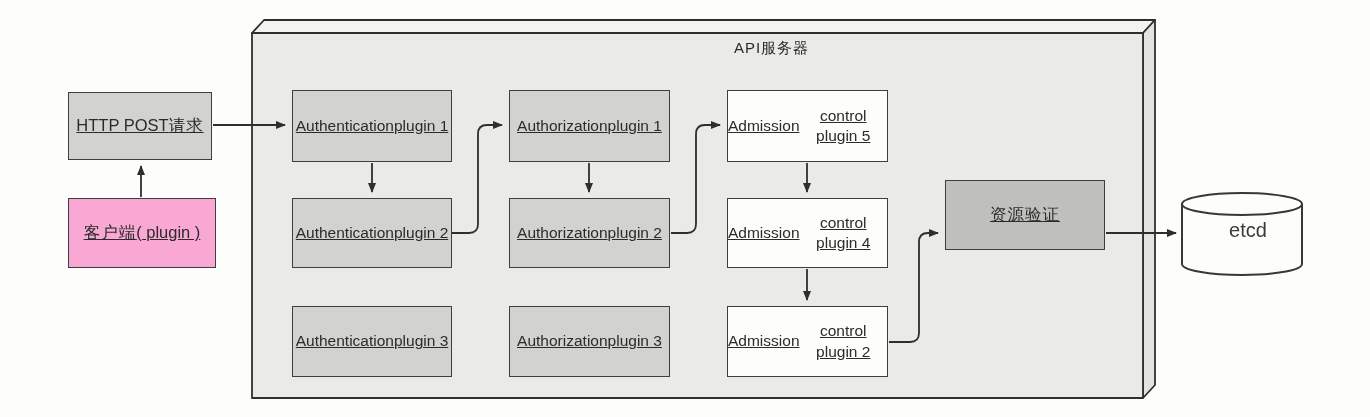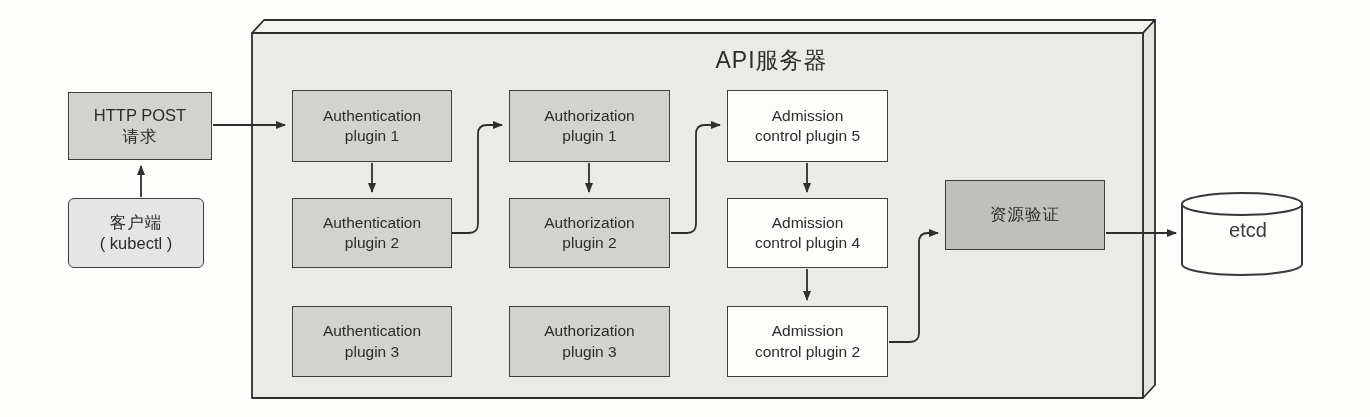--- a/index.html
+++ b/index.html
@@ -16,38 +16,38 @@
   }
   .layer{
     position:absolute;
     left:0;top:0;
   }
   .box{
     position:absolute;
     box-sizing:border-box;
     border:1.7px solid #3e3e3e;
     display:flex;
-    flex-direction:column;
     justify-content:center;
     align-items:center;
     text-align:center;
     font-size:15.5px;
     line-height:1.3;
     color:#2b2b2b;
     z-index:2;
+    text-decoration:underline;
   }
   .box span{display:block;}
   .box-cn{font-size:16.5px;letter-spacing:1px;}
   .title{
     position:absolute;
     left:252px;
-    top:45px;
+    top:39px;
     width:1039px;
     text-align:center;
-    font-size:23px;
+    font-size:15px;
     letter-spacing:1px;
     color:#2b2b2b;
     z-index:2;
   }
   .etcd-label{
     position:absolute;
     left:1182px;
     top:219px;
     width:132px;
     text-align:center;
@@ -107,23 +107,23 @@
     </g>
   </svg>
 
   <div class="title">API服务器</div>
 
   <div class="box box-cn" style="left: 68px; top: 92px; width: 144px; height: 68px; background-color: rgb(210, 210, 207);">
     <span style="letter-spacing:0;">HTTP POST</span>
     <span>请求</span>
   </div>
 
-  <div class="box box-cn" style="left: 68px; top: 198px; width: 136px; height: 70px; background-color: #e5e5e5; border-radius: 6px;">
+  <div class="box box-cn" style="left: 68px; top: 198px; width: 148px; height: 70px; background-color: #f9a8d4;">
     <span>客户端</span>
-    <span style="letter-spacing:0;">( kubectl )</span>
+    <span style="letter-spacing:0;">( plugin )</span>
   </div>
 
   <div class="box" style="left: 292px; top: 90px; width: 160px; height: 72px; background-color: rgb(210, 210, 207);">
     <span>Authentication</span>
     <span>plugin 1</span>
   </div>
   <div class="box" style="left: 292px; top: 198px; width: 160px; height: 70px; background-color: rgb(210, 210, 207);">
     <span>Authentication</span>
     <span>plugin 2</span>
   </div>

